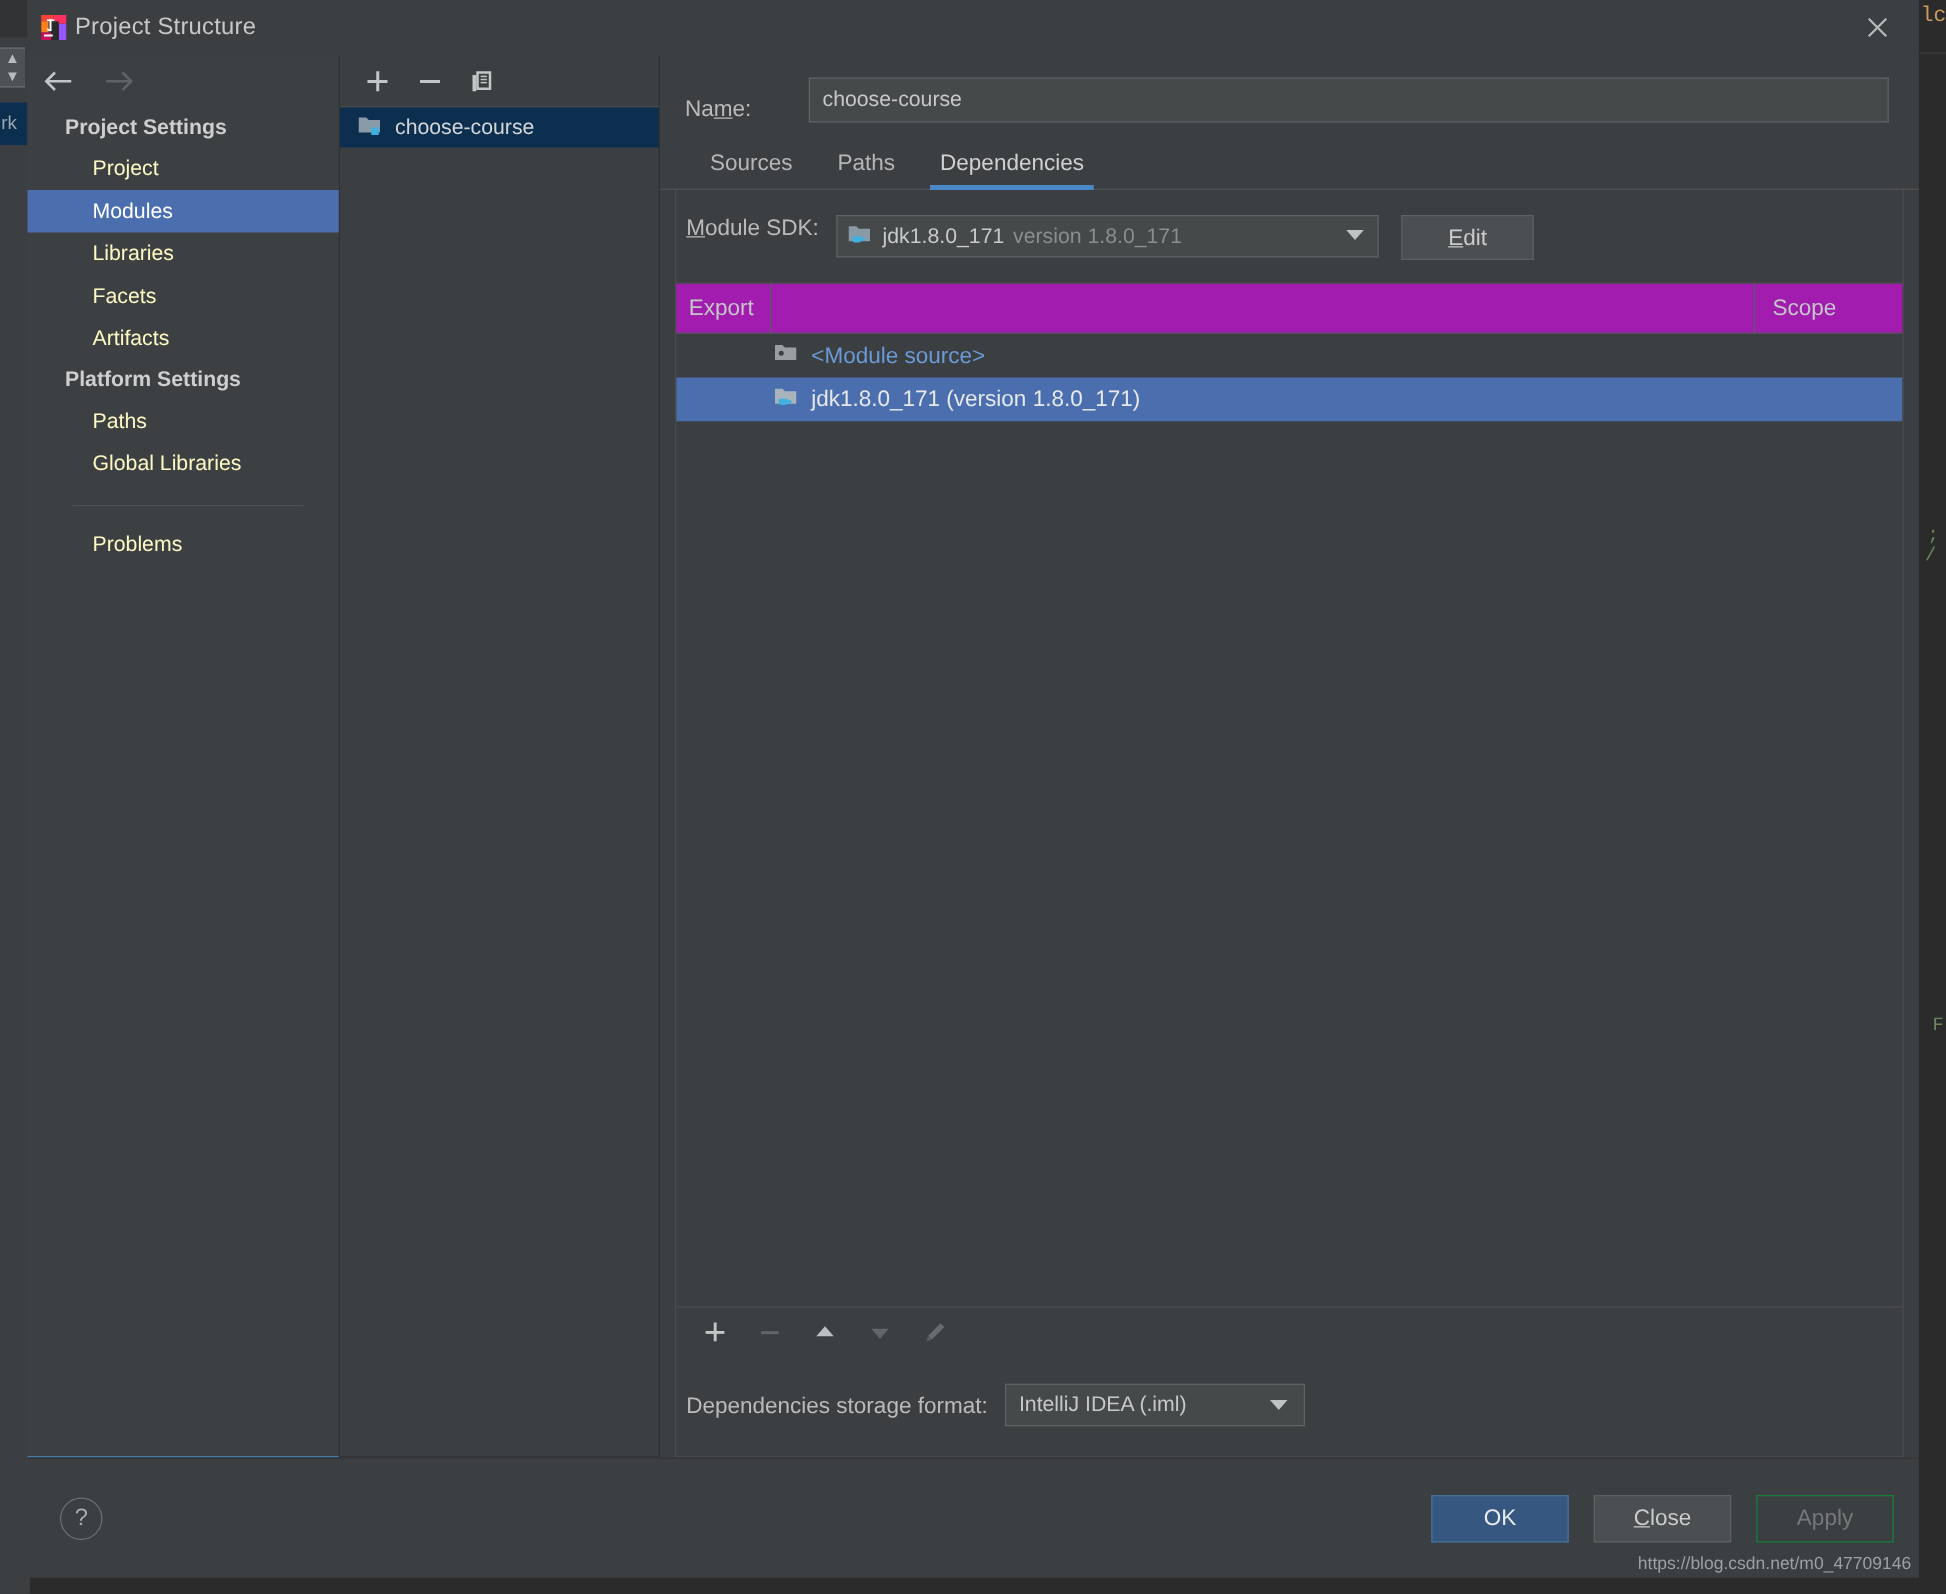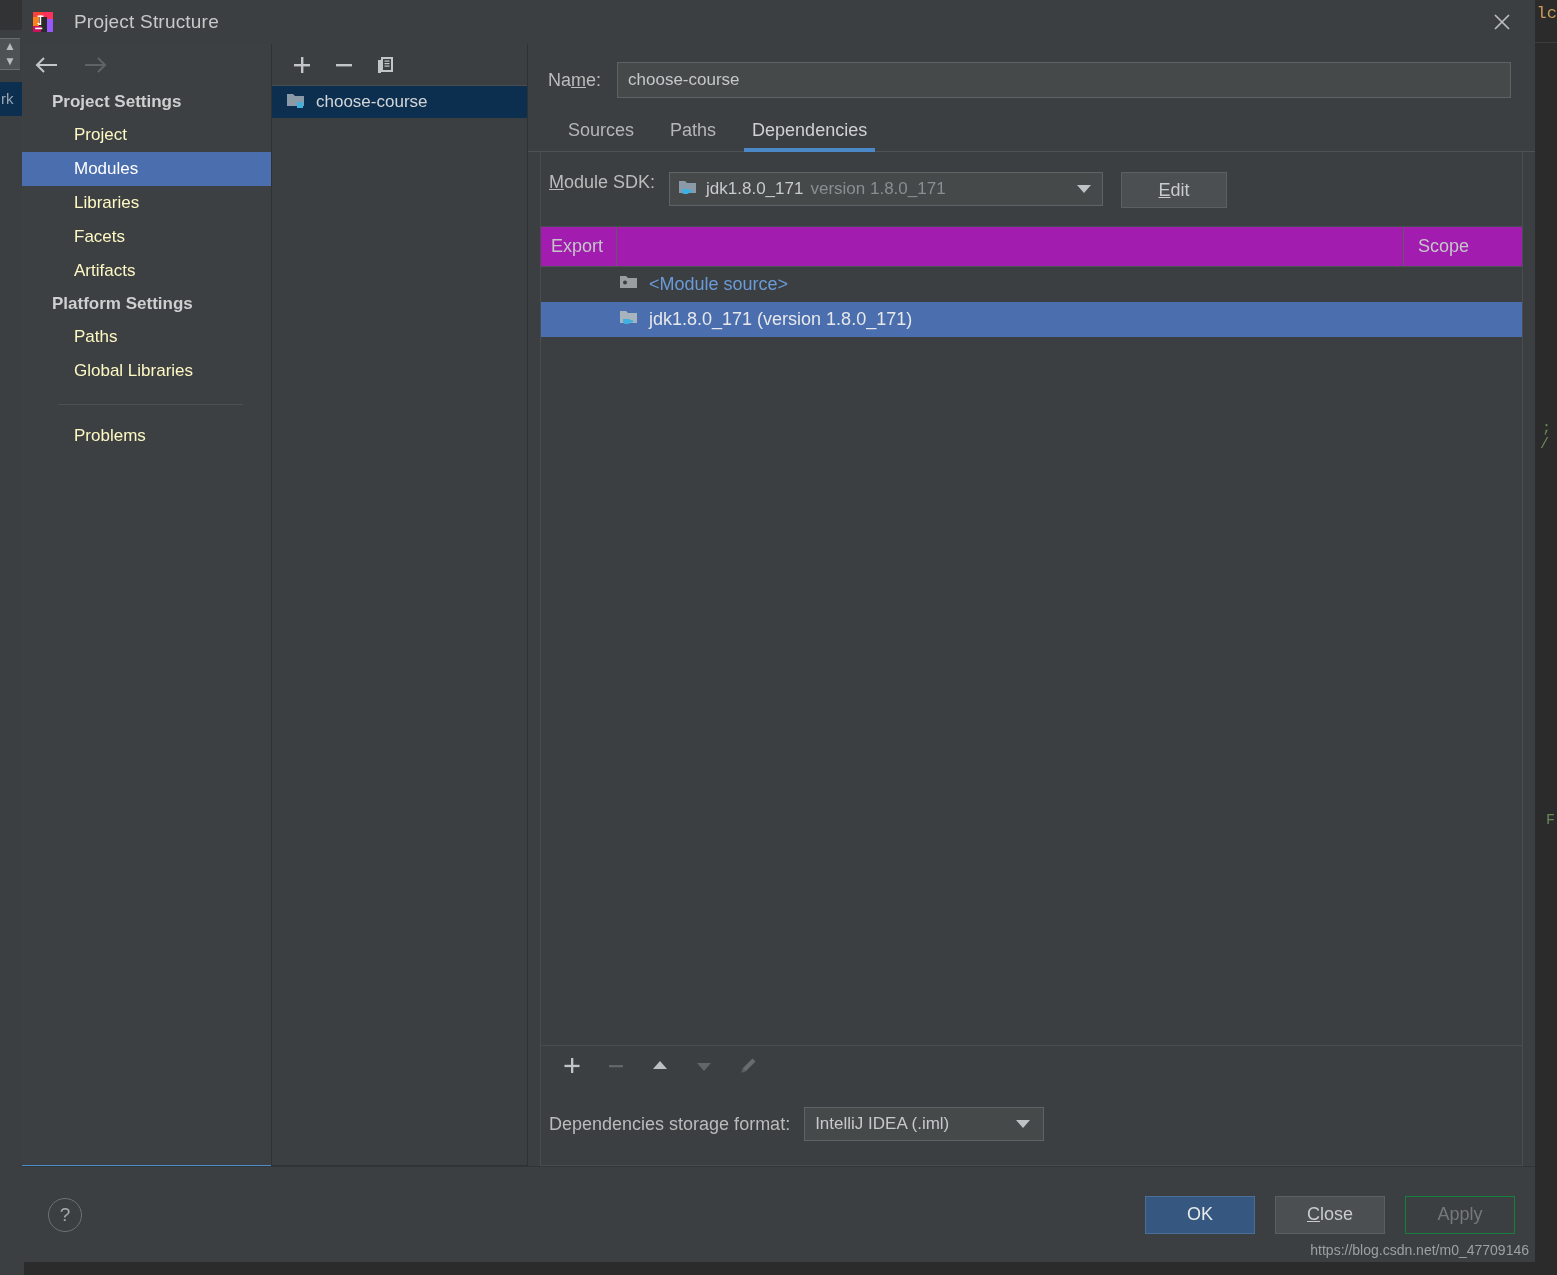--- a/index.html
+++ b/index.html
@@ -49,21 +49,21 @@
 
   
   #titlebar {
     height: 44px; flex: 0 0 44px; position: relative;
     background: #3c3f41; display: flex; align-items: center;
   }
   #titlebar .logo {
     margin-left: 10px; width: 22px; height: 22px; position: relative; flex: 0 0 22px;
   }
   #titlebar .title {
-    margin-left: 20px; font-size: 19px; color: #c8c8c8; letter-spacing: .2px;
+    margin-left: 6px; font-size: 19px; color: #c8c8c8; letter-spacing: .2px;
   }
   #close-btn {
     position: absolute; right: 14px; top: 4px; width: 38px; height: 36px;
     display: flex; align-items: center; justify-content: center; cursor: pointer;
   }
   #close-btn svg { display:block; }
 
   
   #dlg-body { flex: 1 1 auto; display: flex; min-height: 0; }
 
@@ -98,21 +98,21 @@
   #mod-list .row {
     display: flex; align-items: center; gap: 10px;
     height: 32px; padding-left: 14px; font-size: 17px; color: #c9cbcd; cursor: pointer;
   }
   #mod-list .row.selected { background: #0d2f4f; color: #d3d6d8; }
   #modcol .modcol-bottom { height:1px; background:#2f3234; }
 
   
   #content { flex: 1 1 auto; display: flex; flex-direction: column; min-width: 0; background: #3c3f41; }
 
-  #name-row { display: flex; align-items: center; padding: 18px 24px 0 20px; }
+  #name-row { display: flex; align-items: flex-end; padding: 18px 24px 0 20px; gap: 30px; }
   #name-row .lbl { font-size: 18px; color: #bbbbbb; margin-right: 16px; white-space: nowrap; }
   #name-row .lbl u { text-decoration: underline; }
   #name-input {
     flex: 1 1 auto; height: 36px; background: #45494a; border: 1px solid #5e6366;
     color: #c6c8ca; font-size: 17px; padding: 0 10px; font-family: "Liberation Sans", sans-serif;
   }
 
   #tabs { display:flex; align-items:flex-end; padding: 16px 0 0 22px; position: relative; }
   #tabs .tab {
     font-size: 18px; color: #b4b6b8; padding: 6px 18px 10px 18px; cursor: pointer;

